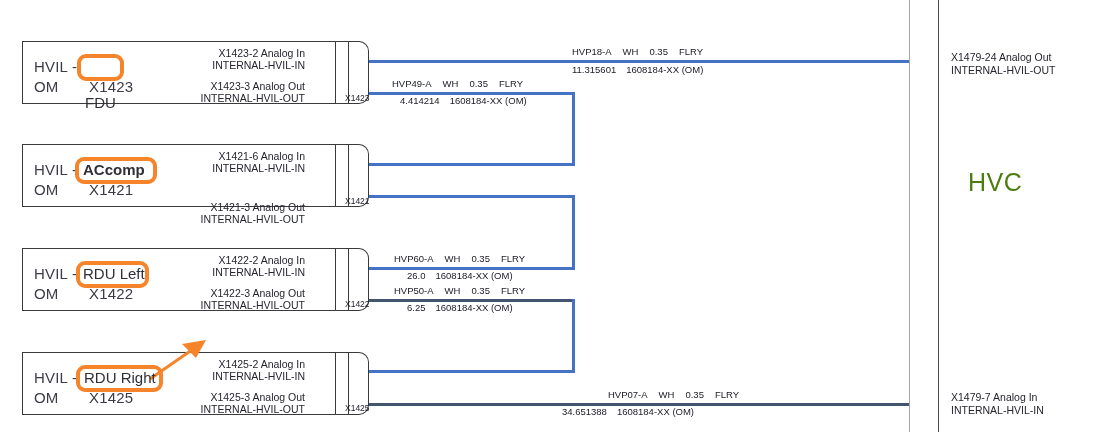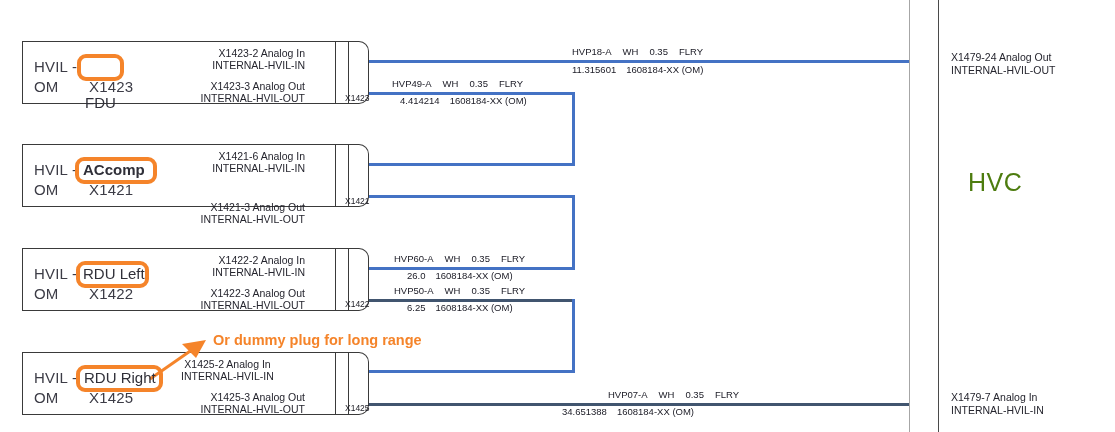--- a/index.html
+++ b/index.html
@@ -259,21 +259,21 @@
 
   <div class="comp-name-row" style="left:34px; top:369px;">
     <span class="lead">HVIL -</span>
   </div>
   <div class="hl-ring" style="left:76px; top:365px; width:87px; height:27px;"></div>
   <div class="hl-text" style="left:84px; top:369px;">RDU Right</div>
 
   <div class="comp-part" style="left:34px; top:389px;">OM</div>
   <div class="comp-part" style="left:89px; top:389px;">X1425</div>
 
-  <div class="pin-label" style="left:150px; top:358px; width:155px;text-align:center;">
+  <div class="pin-label" style="left:150px; top:358px; width:155px;">
     <div>X1425-2 Analog In</div>
     <div>INTERNAL-HVIL-IN</div>
   </div>
   <div class="pin-label" style="left:150px; top:391px; width:155px;">
     <div>X1425-3 Analog Out</div>
     <div>INTERNAL-HVIL-OUT</div>
   </div>
   <div class="conn-id" style="left:345px; top:403px;">X1425</div>
 
   <div class="wire-label wire-label-top" style="left:572px; top:46px;">
@@ -308,21 +308,20 @@
     <span class="seg">HVP07-A</span><span class="seg">WH</span><span class="seg">0.35</span><span class="seg">FLRY</span>
   </div>
   <div class="wire-label wire-label-bot" style="left:562px; top:406px;">
     <span class="seg">34.651388</span><span class="seg">1608184-XX (OM)</span>
   </div>
 
   <svg class="annot-arrow" width="1115" height="432" viewBox="0 0 1115 432">
     <line x1="150" y1="379" x2="196" y2="347" stroke="#F5842A" stroke-width="3"></line>
     <polygon points="206,340 182,344 196,358" fill="#F5842A"></polygon>
   </svg>
-  <div class="annot-text" style="left:213px; top:332px;">Or dummy plug for long range</div>
 
   <div class="vline light" style="left:909px;"></div>
   <div class="vline dark" style="left:938px;"></div>
 
   <div class="ecu-pin" style="left:951px; top:51px;">
     <div>X1479-24 Analog Out</div>
     <div>INTERNAL-HVIL-OUT</div>
   </div>
 
   <div class="ecu-title" style="left:968px; top:168px;">HVC</div>

